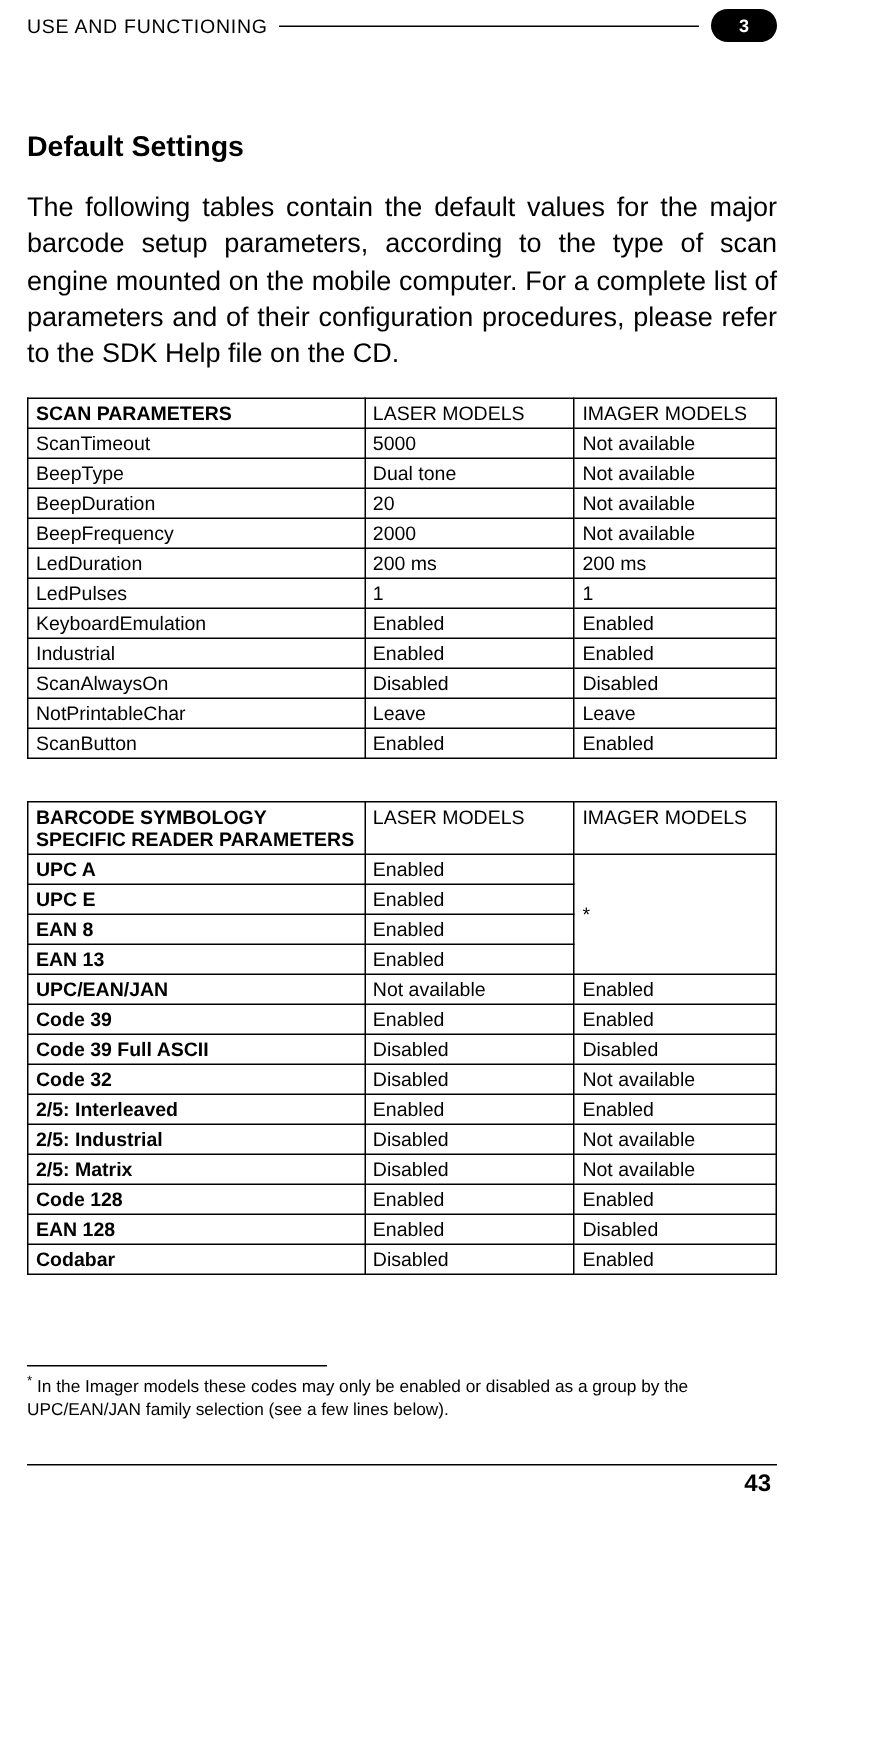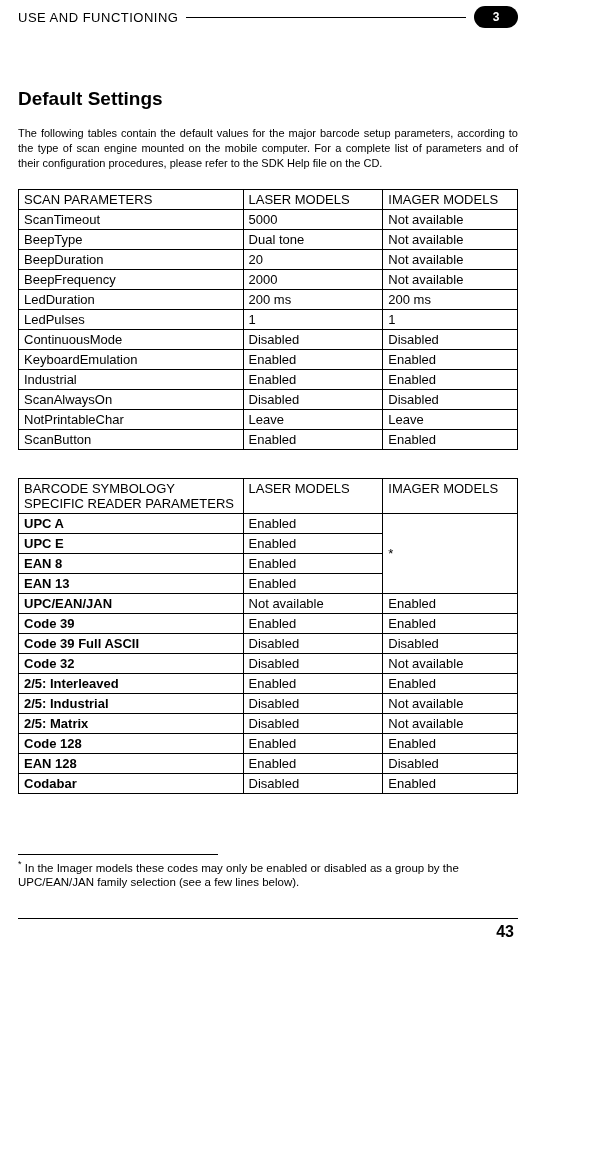--- a/index.html
+++ b/index.html
@@ -44,41 +44,41 @@
     justify-content: center;
     font-size: 12px;
     font-weight: bold;
   }
   h2.section-title {
     margin: 60px 0 16px 0;
     font-size: 19px;
     font-weight: bold;
   }
   p.intro {
-    font-size: 11px;
+    font-size: 18px;
     line-height: 1.35;
     text-align: justify;
     margin: 0 0 18px 0;
   }
   table.data {
     border-collapse: collapse;
     width: 100%;
     table-layout: fixed;
     margin-bottom: 28px;
   }
   table.data td, table.data th {
     border: 1px solid #000;
     font-size: 13px;
     padding: 2px 5px;
     text-align: left;
     vertical-align: top;
     font-weight: normal;
   }
   table.data th {
-    font-weight: normal;
+    font-weight: bold;
   }
   table.data .hdr {
     font-weight: bold;
   }
   table.data .col-param { width: 45%; }
   table.data .col-laser { width: 28%; }
   table.data .col-imager { width: 27%; }
   .merged-note {
     text-align: center;
     vertical-align: middle !important;
@@ -164,25 +164,20 @@
           <td>LedDuration</td>
           <td>200 ms</td>
           <td>200 ms</td>
         </tr>
         <tr>
           <td>LedPulses</td>
           <td>1</td>
           <td>1</td>
         </tr>
         <tr>
-          <td>ContinuousMode</td>
-          <td>Disabled</td>
-          <td>Disabled</td>
-        </tr>
-        <tr>
           <td>KeyboardEmulation</td>
           <td>Enabled</td>
           <td>Enabled</td>
         </tr>
         <tr>
           <td>Industrial</td>
           <td>Enabled</td>
           <td>Enabled</td>
         </tr>
         <tr>

